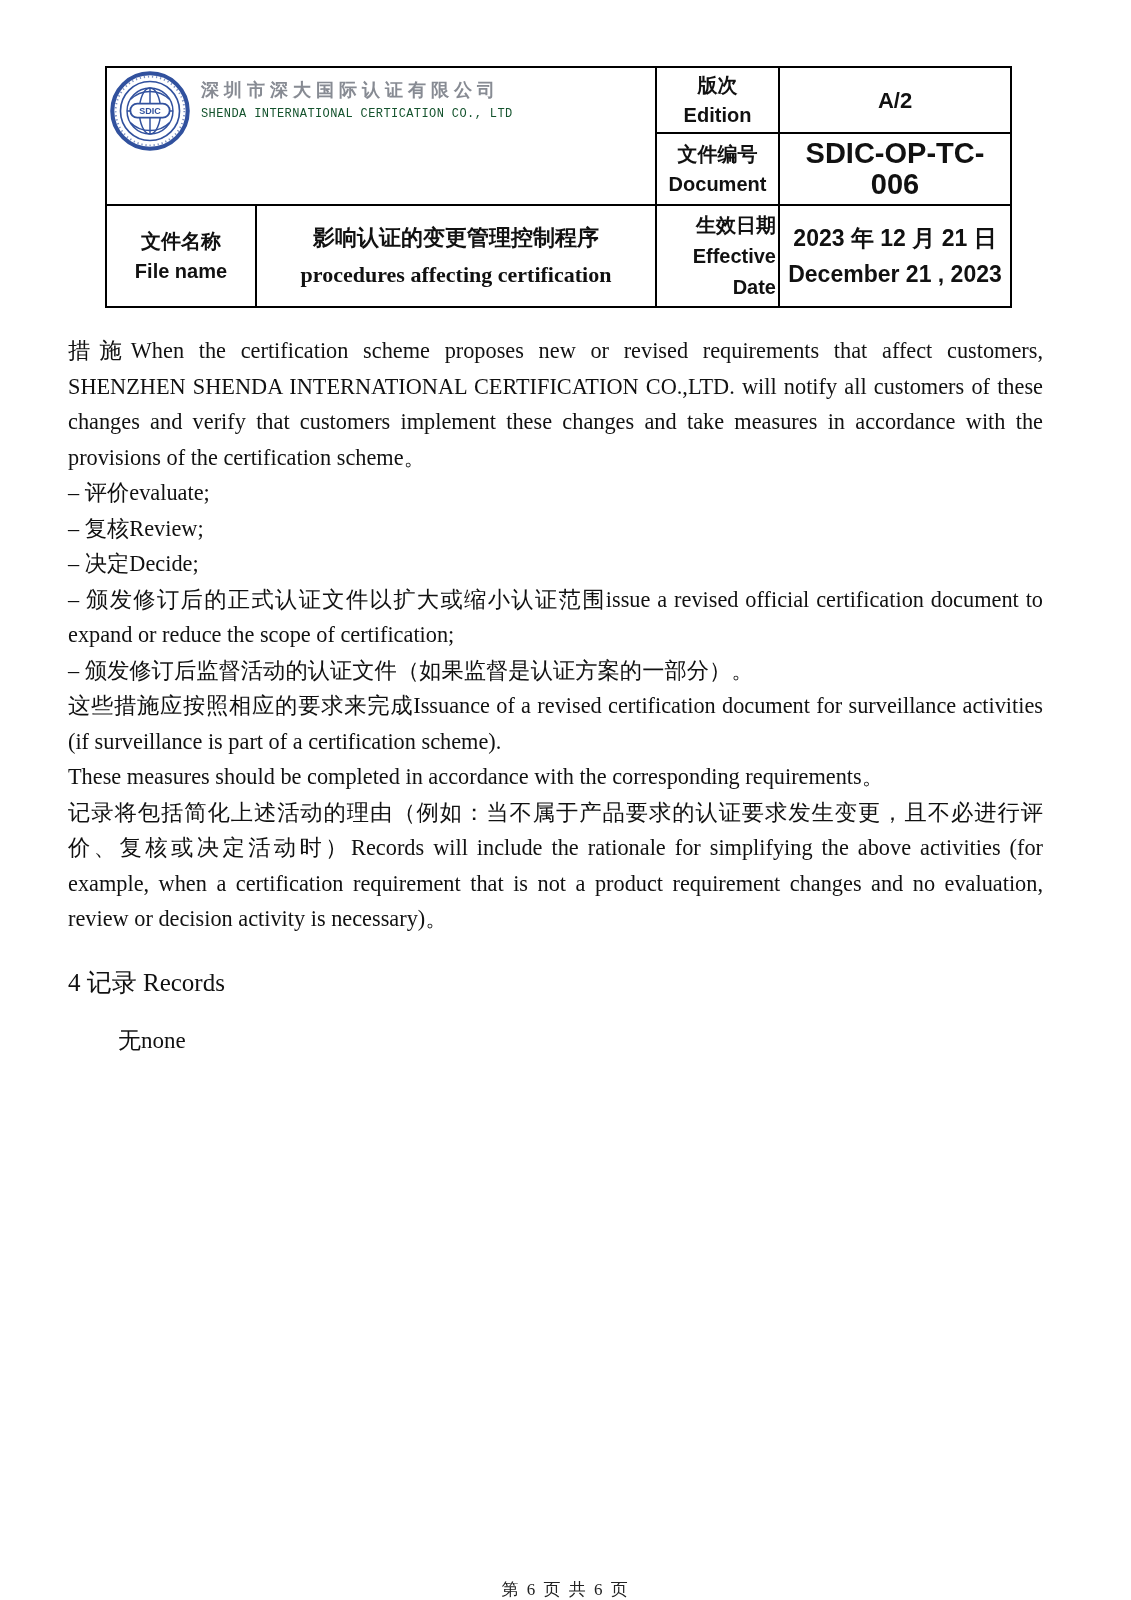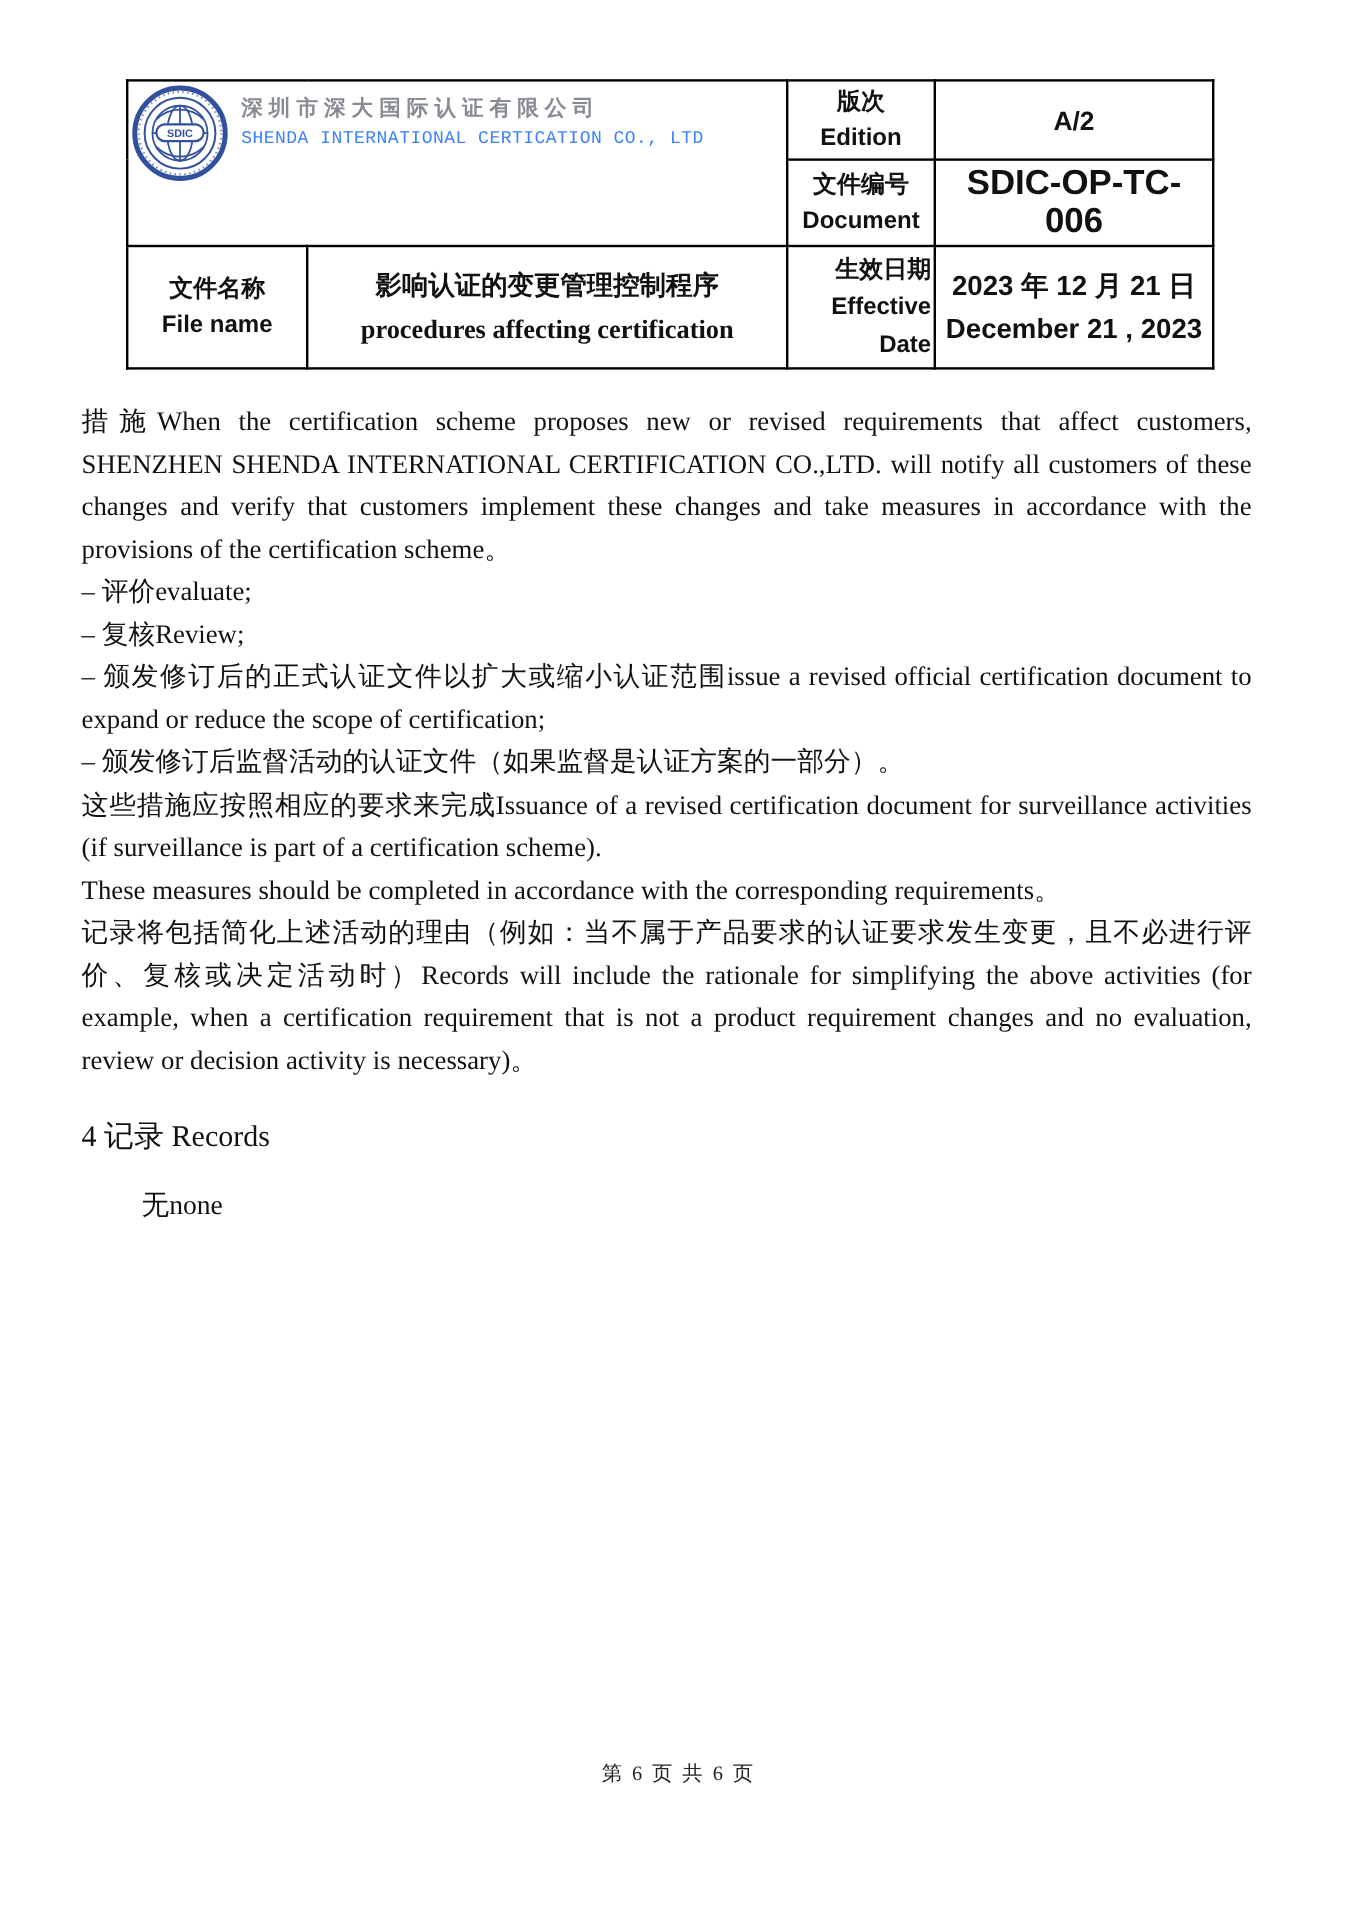--- a/index.html
+++ b/index.html
@@ -45,22 +45,22 @@
   .company-cn {
     font-family: "Liberation Sans", "DejaVu Sans", sans-serif;
     font-weight: bold;
     color: #878b93;
     font-size: 18px;
     letter-spacing: 5px;
     white-space: nowrap;
   }
   .company-en {
     font-family: "Liberation Mono", "DejaVu Sans Mono", monospace;
-    color: #3b82f6;
-    font-size: 15px;
+    color: #14532d;
+    font-size: 12px;
     letter-spacing: 0.4px;
     margin-top: 5px;
     white-space: nowrap;
   }
 
   
   .body-text { margin-top: 25px; }
   .para {
     margin: 0;
     font-size: 22.3px;
@@ -77,21 +77,21 @@
   .records-line {
     margin: 0;
     margin-top: 26px;
     padding-left: 50px;
     font-size: 23px;
   }
 
   
   .footer {
     position: absolute;
-    top: 1466px; left: 0;
+    top: 1578px; left: 0;
     width: 100%;
     text-align: center;
     font-size: 17px;
     letter-spacing: 2px;
     color: #222;
   }
 </style>
 </head>
 <body>
 
@@ -165,20 +165,21 @@
         <span>December 21 , 2023</span>
       </td>
     </tr>
   </tbody>
     </table>
 
   <div class="body-text">
     <p class="para">措施When the certification scheme proposes new or revised requirements that affect customers, SHENZHEN SHENDA INTERNATIONAL CERTIFICATION CO.,LTD. will notify all customers of these changes and verify that customers implement these changes and take measures in accordance with the provisions of the certification scheme。</p>
     <p class="para">– 评价evaluate;</p>
     <p class="para">– 复核Review;</p>
+    <p class="para">– 决定Decide;</p>
     <p class="para">– 颁发修订后的正式认证文件以扩大或缩小认证范围issue a revised official certification document to expand or reduce the scope of certification;</p>
     <p class="para">– 颁发修订后监督活动的认证文件（如果监督是认证方案的一部分）。</p>
     <p class="para">这些措施应按照相应的要求来完成Issuance of a revised certification document for surveillance activities (if surveillance is part of a certification scheme).</p>
     <p class="para">These measures should be completed in accordance with the corresponding requirements。</p>
     <p class="para">记录将包括简化上述活动的理由（例如：当不属于产品要求的认证要求发生变更，且不必进行评价、复核或决定活动时）Records will include the rationale for simplifying the above activities (for example, when a certification requirement that is not a product requirement changes and no evaluation, review or decision activity is necessary)。</p>
     <p class="section-heading">4 记录 Records</p>
     <p class="records-line">无none</p>
   </div>
 
 </div>

